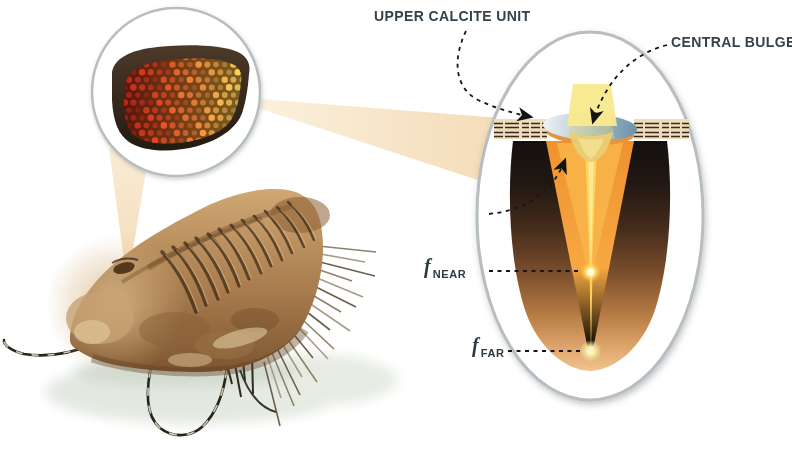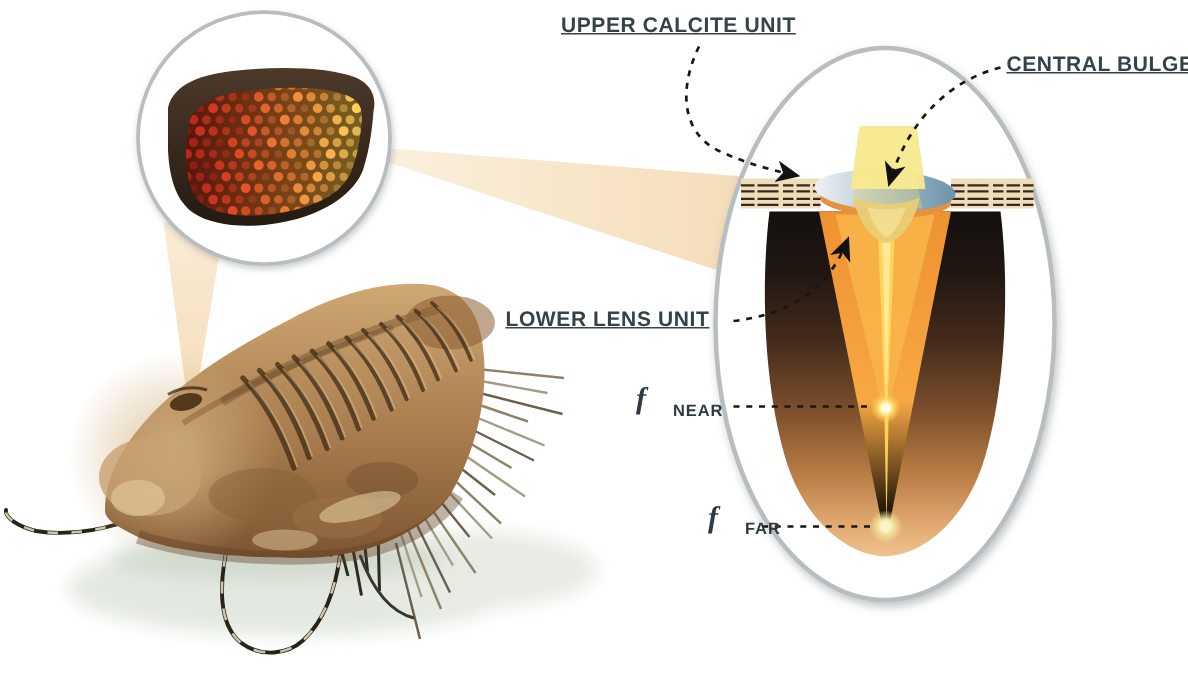--- a/index.html
+++ b/index.html
@@ -1,24 +1,24 @@
 <!DOCTYPE html>
 <html><head>
 <meta charset="utf-8">
 <style>
   html,body{margin:0;padding:0;background:#fff;}
   #stage{position:relative;width:792px;height:450px;background:#ffffff;overflow:hidden;
          font-family:"Liberation Sans",sans-serif;}
   #stage svg{position:absolute;left:0;top:0;}
   .lbl{position:absolute;font:700 14px/1.1 "Liberation Sans",sans-serif;color:#35424a;
-       letter-spacing:.4px;white-space:nowrap;text-decoration:underline;}
+       letter-spacing:.4px;white-space:nowrap;}
   .flbl{position:absolute;color:#2d3a42;white-space:nowrap;}
   .flbl .fsym{font:italic 700 20px "Liberation Serif",serif;}
   .flbl .fsub{font:700 11px "Liberation Sans",sans-serif;letter-spacing:.6px;
-              position:relative;top:5px;margin-left:18px;}
+              position:relative;top:5px;margin-left:2px;}
 </style>
 </head>
 <body>
 
 <div id="stage">
 <svg width="792" height="450" viewBox="0 0 792 450">
   <defs>
     <filter id="softShadow" x="-20%" y="-20%" width="150%" height="150%">
       <feDropShadow dx="1.5" dy="3" stdDeviation="3" flood-color="#4a545a" flood-opacity="0.35"></feDropShadow>
     </filter>
@@ -455,20 +455,19 @@
     <path d="M466,31 C452,60 455,88 478,100 C495,108 512,113 531,117" marker-end="url(#arrowHead)"></path>
     <path d="M667,45 C635,53 606,78 593,122" marker-end="url(#arrowHead)"></path>
     <path d="M489,214 C523,210 551,196 565,160" marker-end="url(#arrowHead)"></path>
     <path d="M489,271 L582,271"></path>
     <path d="M508,351 L580,351"></path>
   </g>
 </svg>
 
 <div class="lbl" style="left:374px;top:9px">UPPER CALCITE UNIT</div>
 <div class="lbl" style="left:671px;top:35px">CENTRAL BULGE</div>
-<div class="lbl" style="left:337px;top:205px">LOWER LENS UNIT</div>
 <div class="flbl" style="left:424px;top:255px">
   <span class="fsym">f</span><span class="fsub">NEAR</span>
 </div>
 <div class="flbl" style="left:472px;top:334px">
   <span class="fsym">f</span><span class="fsub">FAR</span>
 </div>
 </div>
 
 </body></html>

